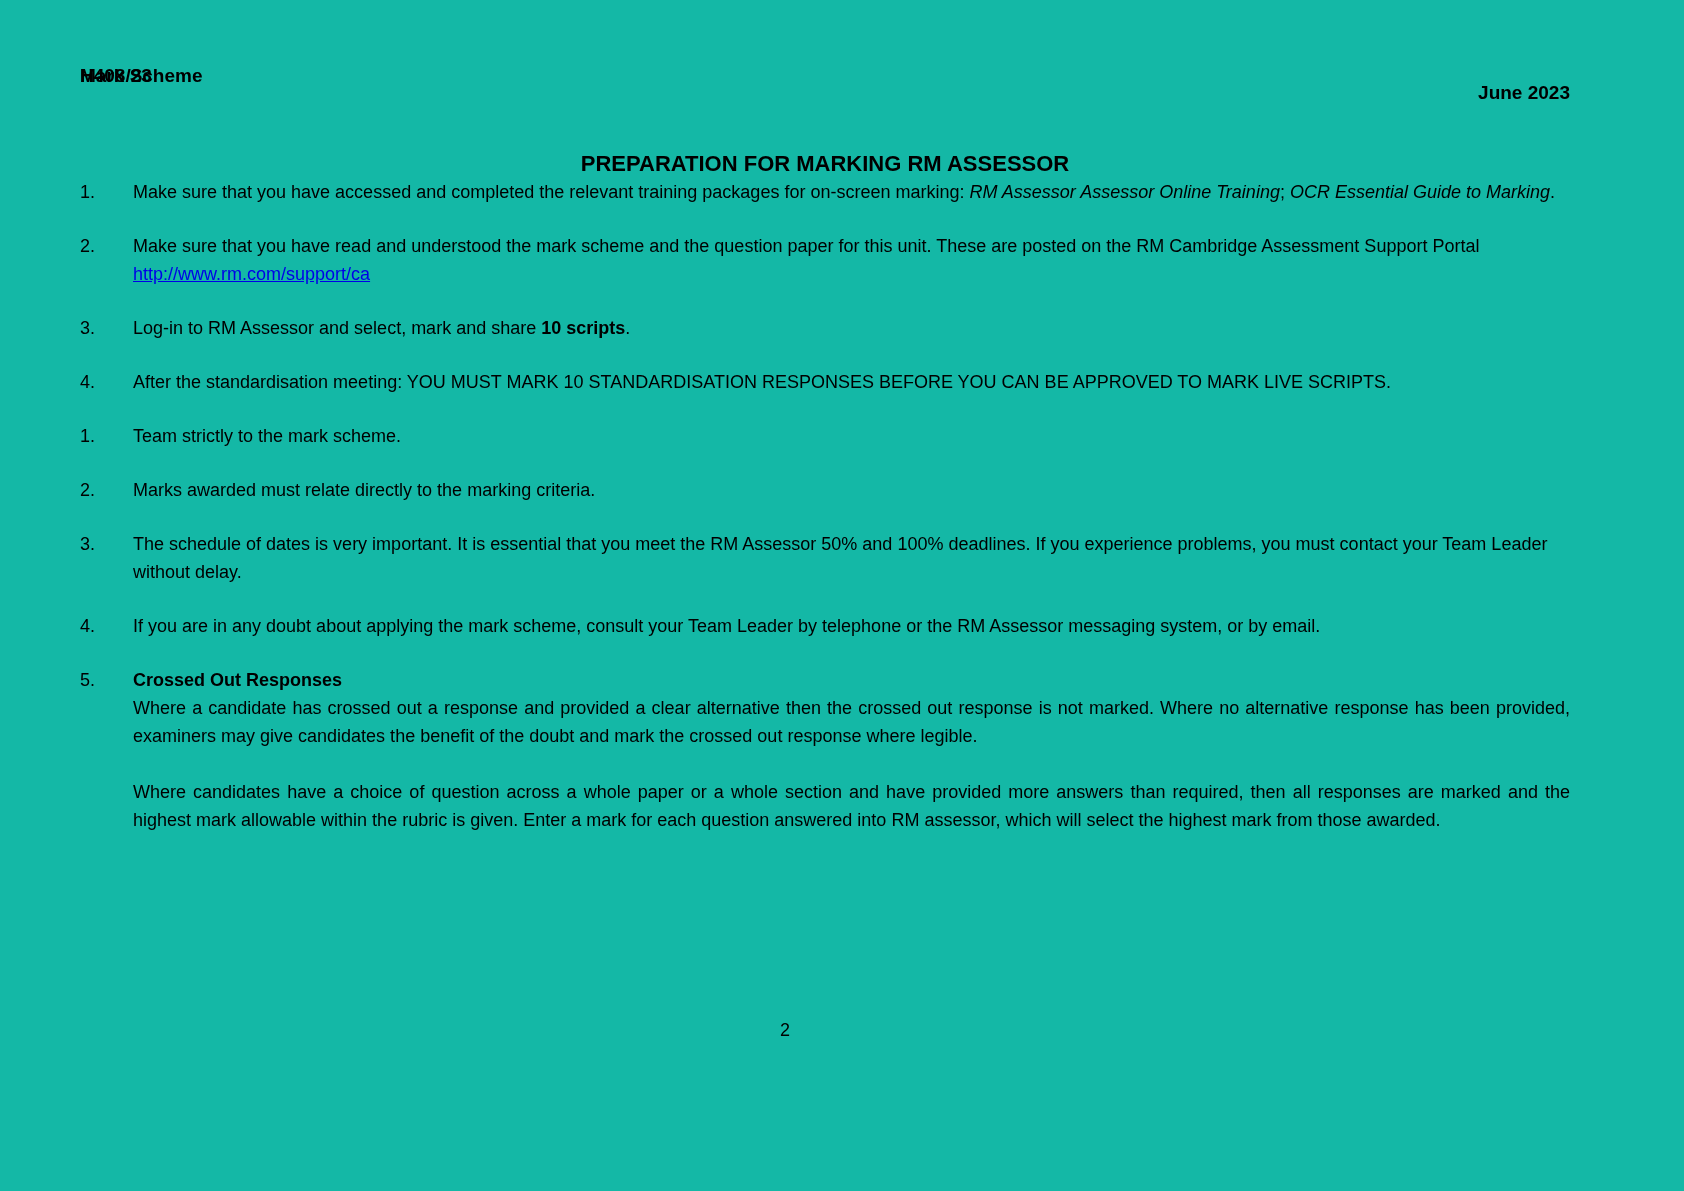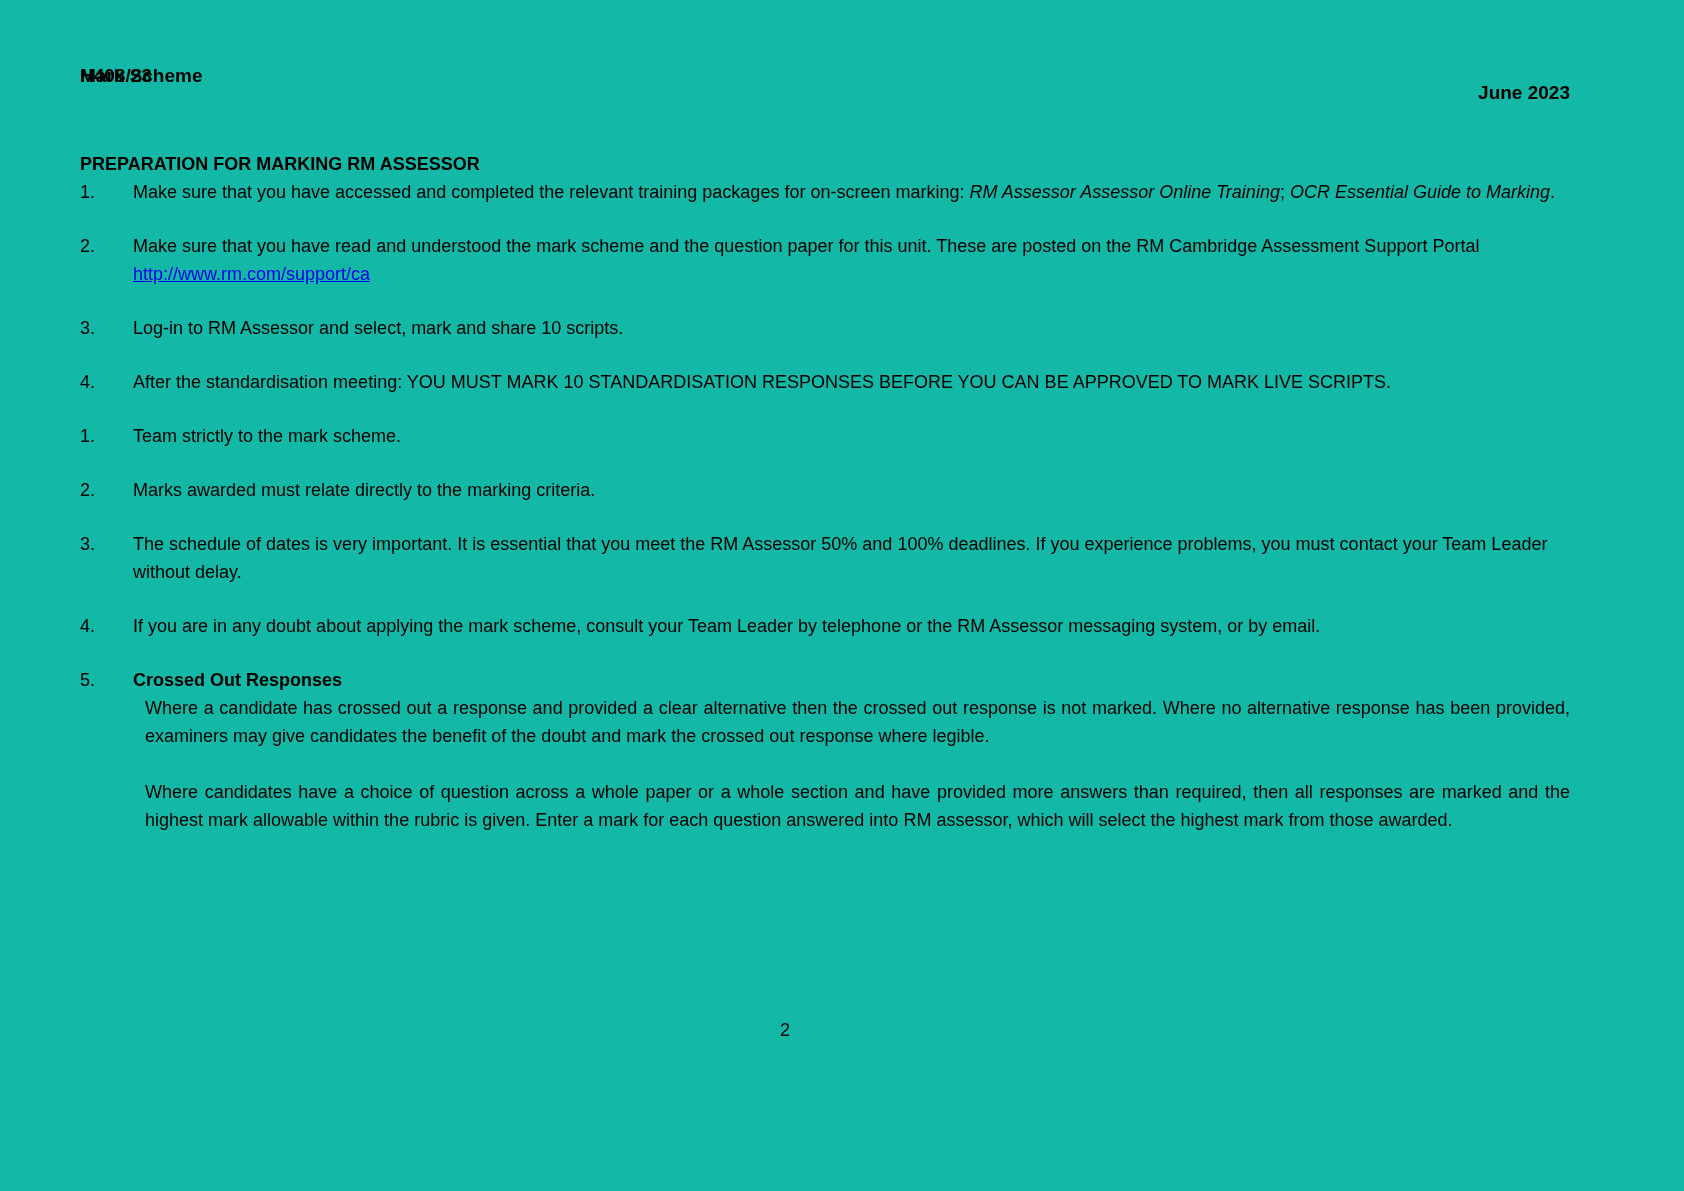--- a/index.html
+++ b/index.html
@@ -28,44 +28,45 @@
     font-weight: 700;
     font-size: 19px;
     margin-bottom: 60px;
   }
   .h-left  { position: absolute; left: 0; top: 0; }
   .h-center{ position: absolute; left: 0; right: -114px; top: 0; }
   .h-right { position: absolute; right: 0; top: 17px; }
 
   
   .section-heading {
-    font-size: 18px;
+    font-size: 22px;
     font-weight: 700;
     margin: 0;
     line-height: 28px;
+    text-align: center;
   }
   .section-heading.gap-after { margin-bottom: 12px; }
 
   
   .list-item {
     display: flex;
     margin: 0 0 26px 0;
   }
   .num {
     flex: 0 0 53px;
   }
   .item-body {
     flex: 1;
     min-width: 0;
   }
   .item-title { font-weight: 700; }
-  .justify { text-align: justify; margin-left: 12px; }
+  .justify { text-align: justify; }
   .nw { white-space: nowrap; }
   em { font-style: italic; }
-  .b { font-weight: 400; }
+  .b { font-weight: 700; }
 
   a.portal-link {
     color: #0000e8;
     text-decoration: underline;
     cursor: pointer;
   }
 
   
   .rubric-block {
     margin: 28px 0 0 53px;

